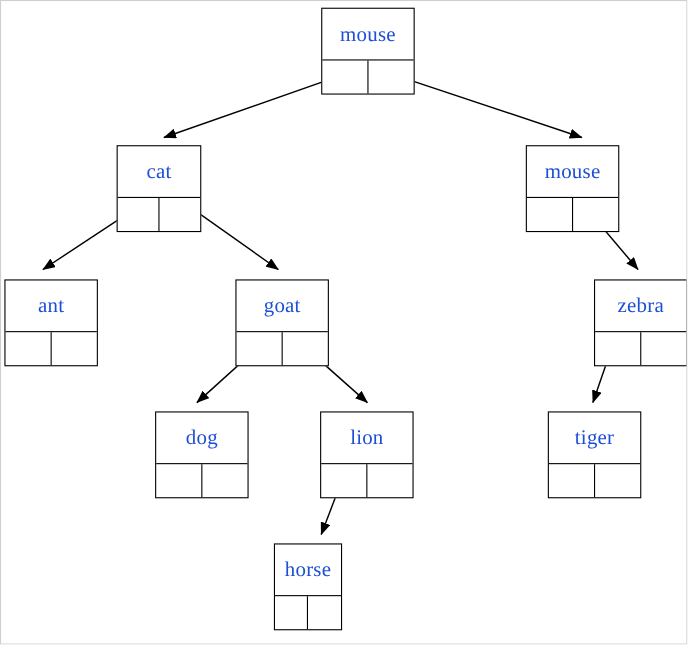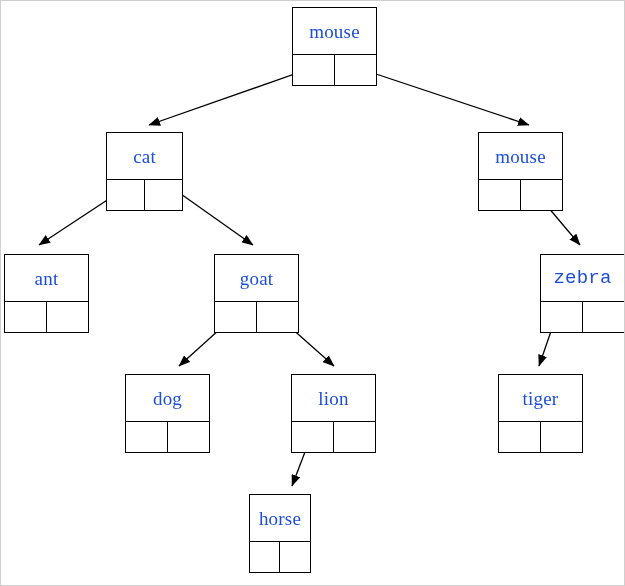--- a/index.html
+++ b/index.html
@@ -110,27 +110,27 @@
         </div>
       </div>
       <div class="node" style="left: 213px; top: 253px; width: 85px; height: 79px;">
         <div class="node-label" style="height: 46px;">goat</div>
         <div class="node-ptrs" style="height: 31px;">
           <div class="ptr left"></div>
           <div class="ptr right"></div>
         </div>
       </div>
       <div class="node" style="left: 539px; top: 253px; width: 85px; height: 79px;">
-        <div class="node-label" style="height: 46px; font-family: Liberation Mono, monospace;">zebra</div>
+        <div class="node-label" style="height: 46px;">zebra</div>
         <div class="node-ptrs" style="height: 31px;">
           <div class="ptr left"></div>
           <div class="ptr right"></div>
         </div>
       </div>
-      <div class="node" style="left: 124px; top: 373px; width: 85px; height: 79px;">
+      <div class="node" style="left: 140px; top: 373px; width: 85px; height: 79px;">
         <div class="node-label" style="height: 46px;">dog</div>
         <div class="node-ptrs" style="height: 31px;">
           <div class="ptr left"></div>
           <div class="ptr right"></div>
         </div>
       </div>
       <div class="node" style="left: 290px; top: 373px; width: 85px; height: 79px;">
         <div class="node-label" style="height: 46px;">lion</div>
         <div class="node-ptrs" style="height: 31px;">
           <div class="ptr left"></div>

